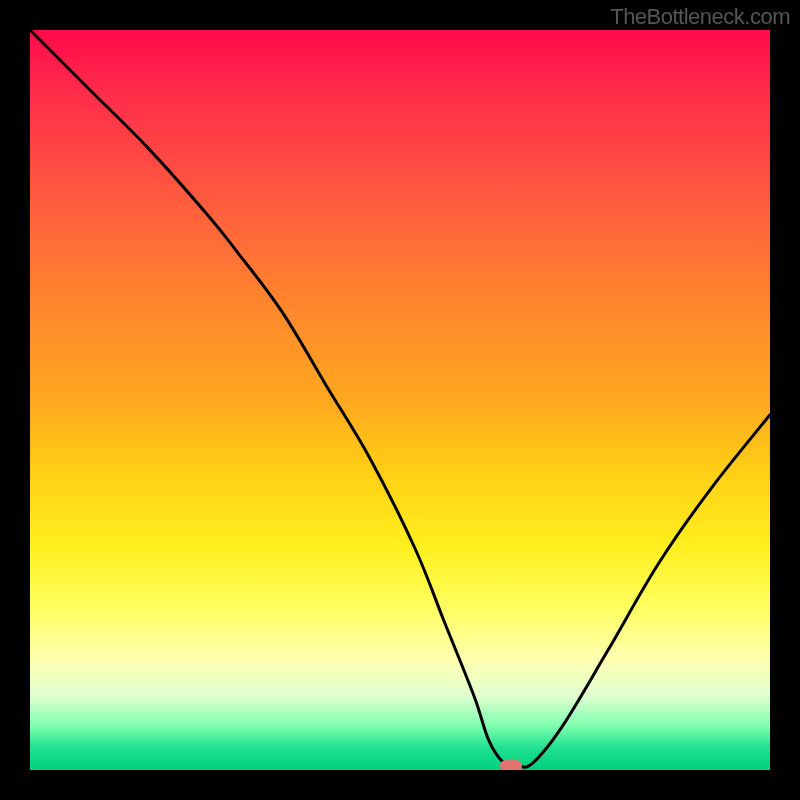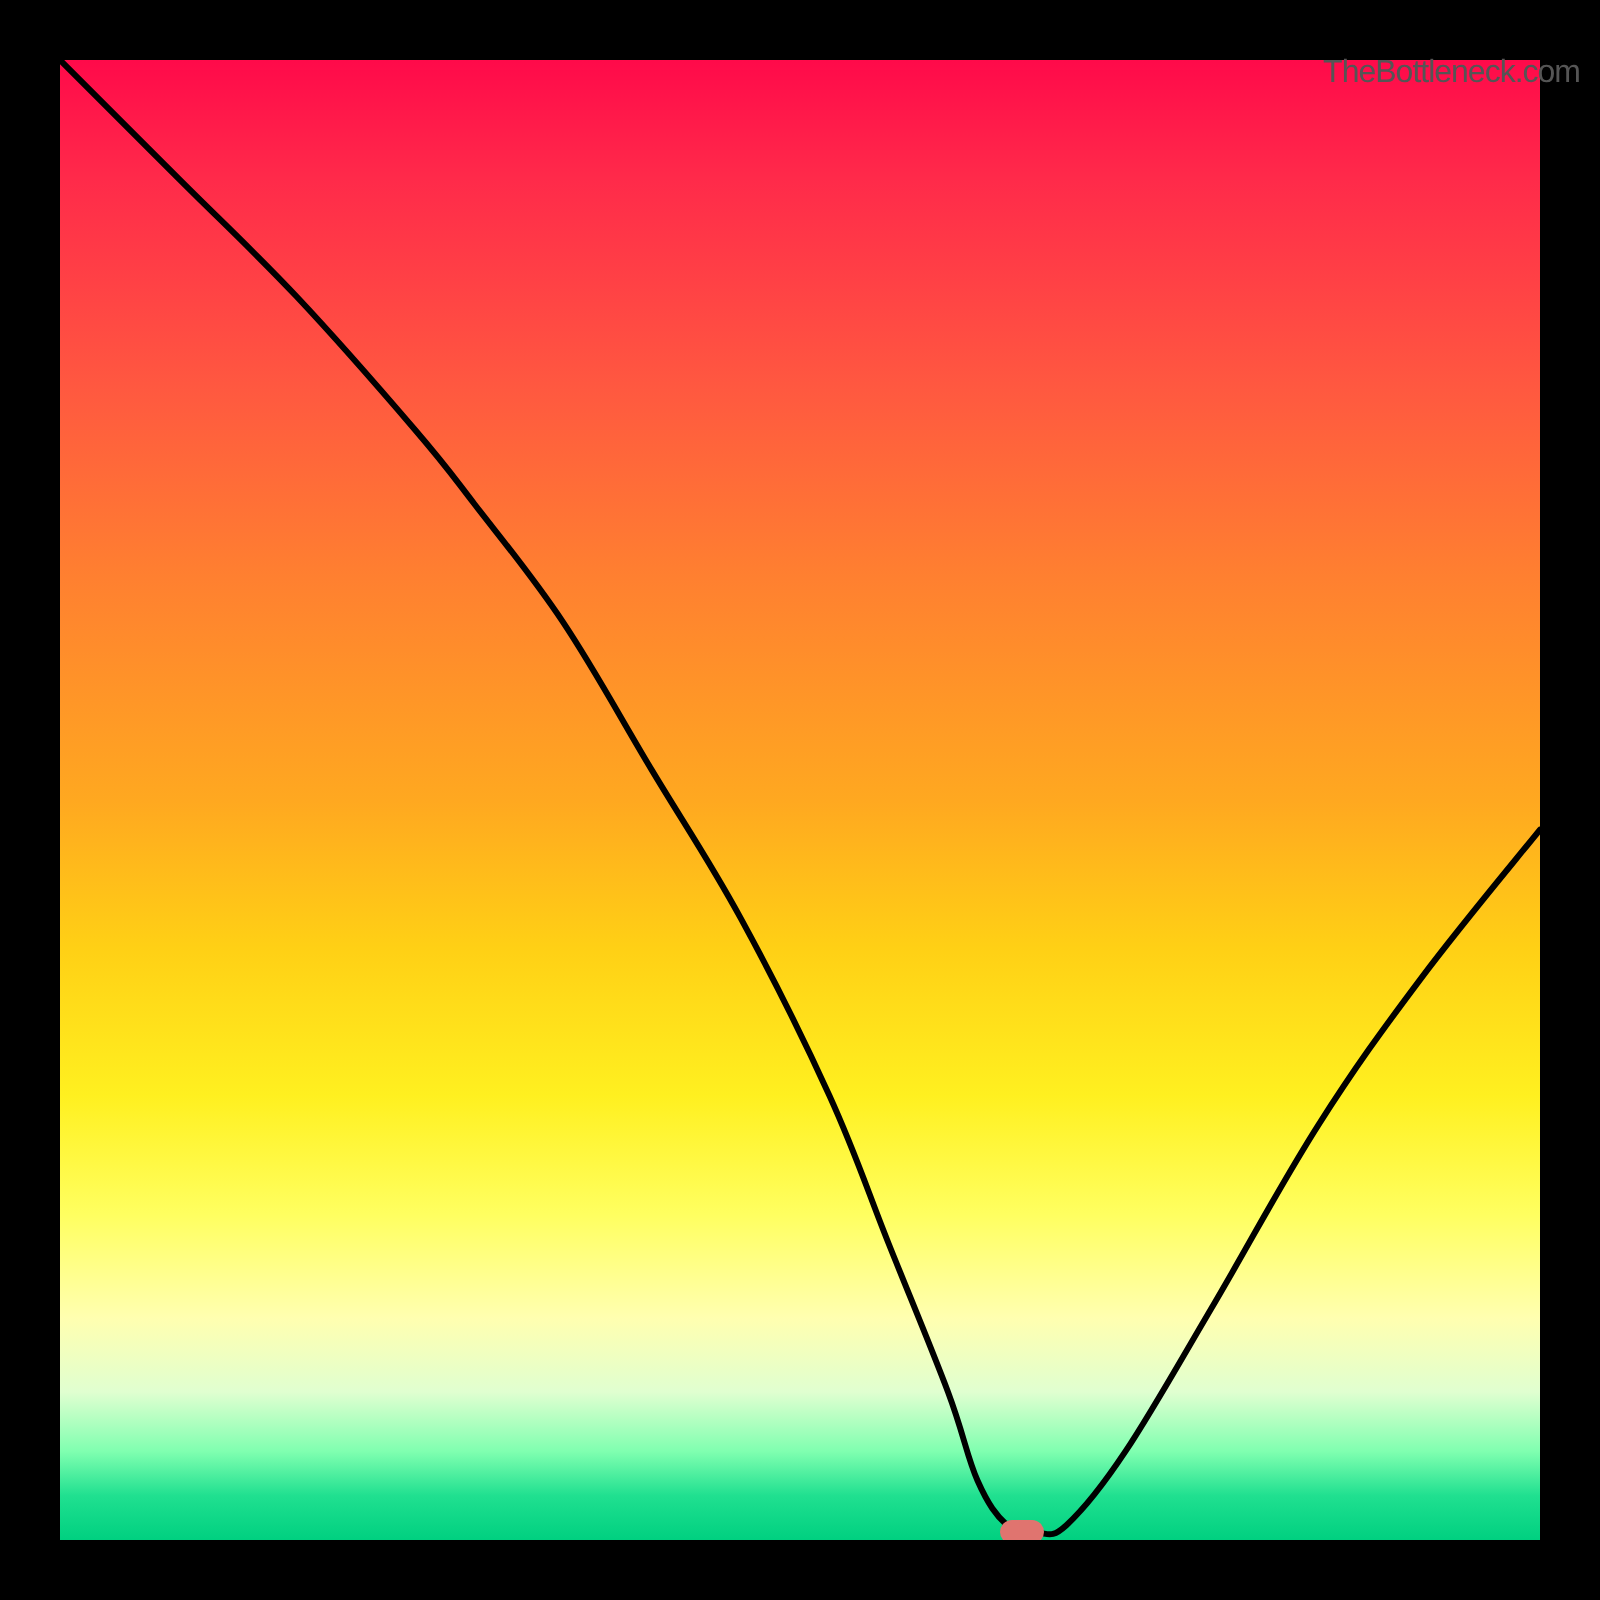--- a/index.html
+++ b/index.html
@@ -9,25 +9,24 @@
     background: #000;
     position: relative;
     font-family: Arial, sans-serif;
     overflow: hidden;
   }
   .watermark {
     position: absolute;
     top: 4px;
     right: 10px;
     color: #555;
-    font-size: 16px;
+    font-size: 22px;
     font-weight: 500;
     z-index: 10;
     letter-spacing: -0.5px;
-    margin-top: 24px;
   }
   .plot-area {
     position: absolute;
     left: 30px;
     top: 30px;
     width: 740px;
     height: 740px;
     overflow: hidden;
   }
   .gradient-bg {

